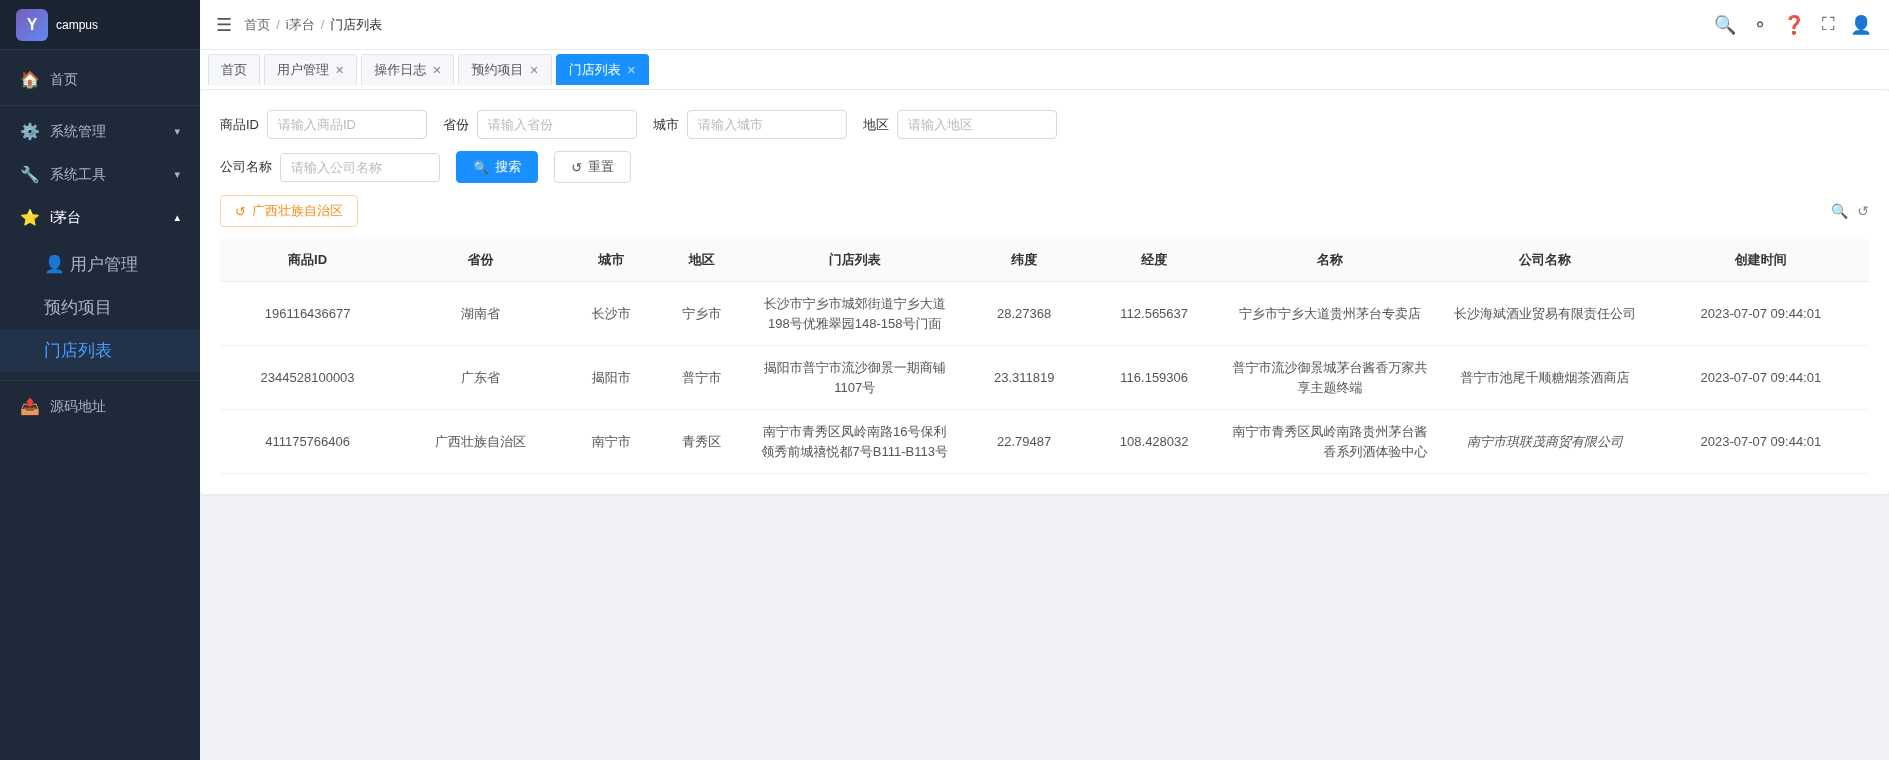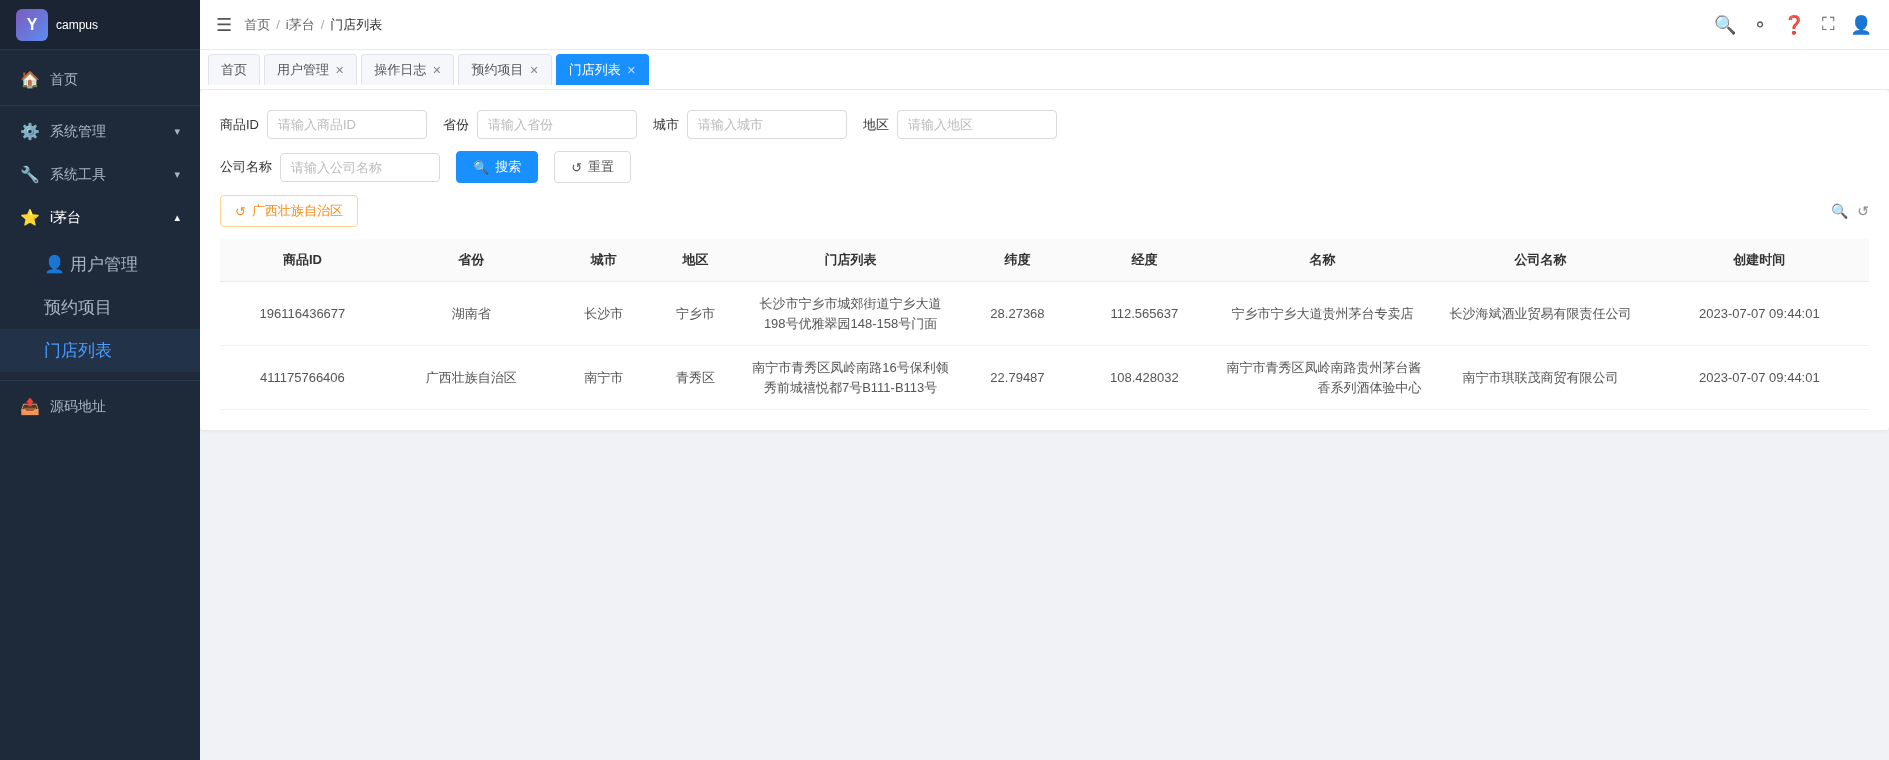--- a/index.html
+++ b/index.html
@@ -394,29 +394,41 @@
                 <td>长沙市</td>
                 <td>宁乡市</td>
                 <td style="max-width: 140px; line-height: 1.5;">长沙市宁乡市城郊街道宁乡大道198号优雅翠园148-158号门面</td>
                 <td>28.27368</td>
                 <td>112.565637</td>
                 <td style="max-width: 140px; line-height: 1.5;">宁乡市宁乡大道贵州茅台专卖店</td>
                 <td style="max-width: 140px; line-height: 1.5; font-family: Liberation Serif, serif;">长沙海斌酒业贸易有限责任公司</td>
                 <td>2023-07-07 09:44:01</td>
               </tr>
               <tr>
+                <td>2344528100003</td>
+                <td>广东省</td>
+                <td>揭阳市</td>
+                <td>普宁市</td>
+                <td style="max-width: 140px; line-height: 1.5;">揭阳市普宁市流沙御景一期商铺1107号</td>
+                <td>23.311819</td>
+                <td>116.159306</td>
+                <td style="max-width: 140px; line-height: 1.5;">普宁市流沙御景城茅台酱香万家共享主题终端</td>
+                <td style="max-width: 140px; line-height: 1.5;">普宁市池尾千顺糖烟茶酒商店</td>
+                <td>2023-07-07 09:44:01</td>
+              </tr>
+              <tr>
                 <td>411175766406</td>
                 <td>广西壮族自治区</td>
                 <td>南宁市</td>
                 <td>青秀区</td>
                 <td style="max-width: 140px; line-height: 1.5;">南宁市青秀区凤岭南路16号保利领秀前城禧悦都7号B111-B113号</td>
                 <td>22.79487</td>
                 <td>108.428032</td>
                 <td style="max-width: 140px; line-height: 1.5; text-align: right;">南宁市青秀区凤岭南路贵州茅台酱香系列酒体验中心</td>
-                <td style="max-width: 140px; line-height: 1.5;">南宁市琪联茂商贸有限公司</td>
+                <td style="max-width: 140px; line-height: 1.5; font-style: italic;">南宁市琪联茂商贸有限公司</td>
                 <td>2023-07-07 09:44:01</td>
               </tr>
             </tbody>
         </table>
       </div>
 
     </div>
   </div>
 </div>
 

